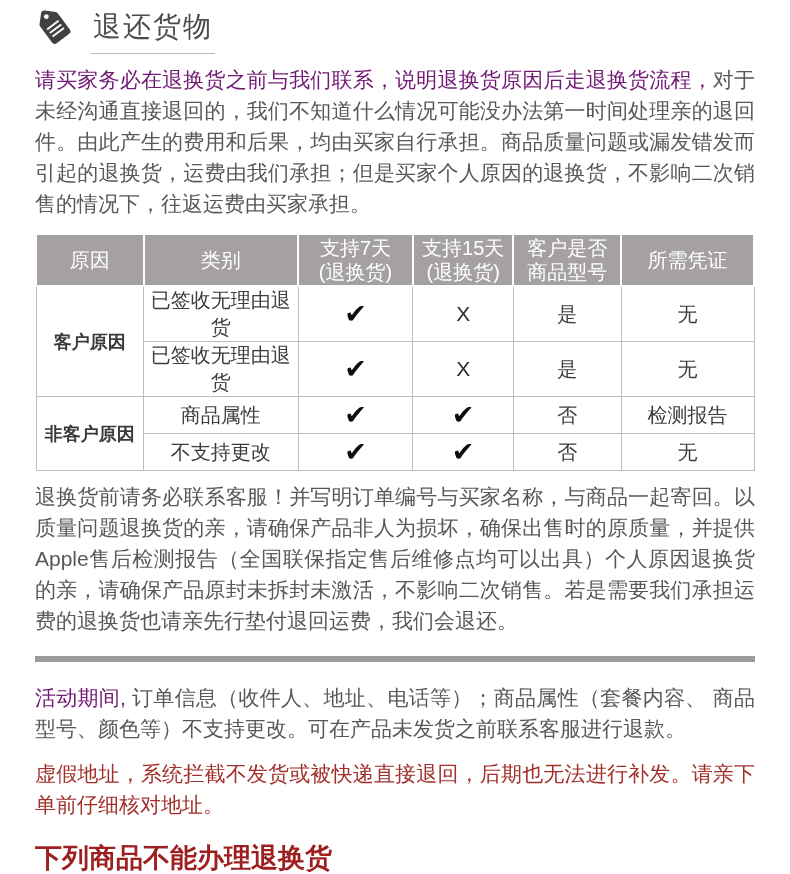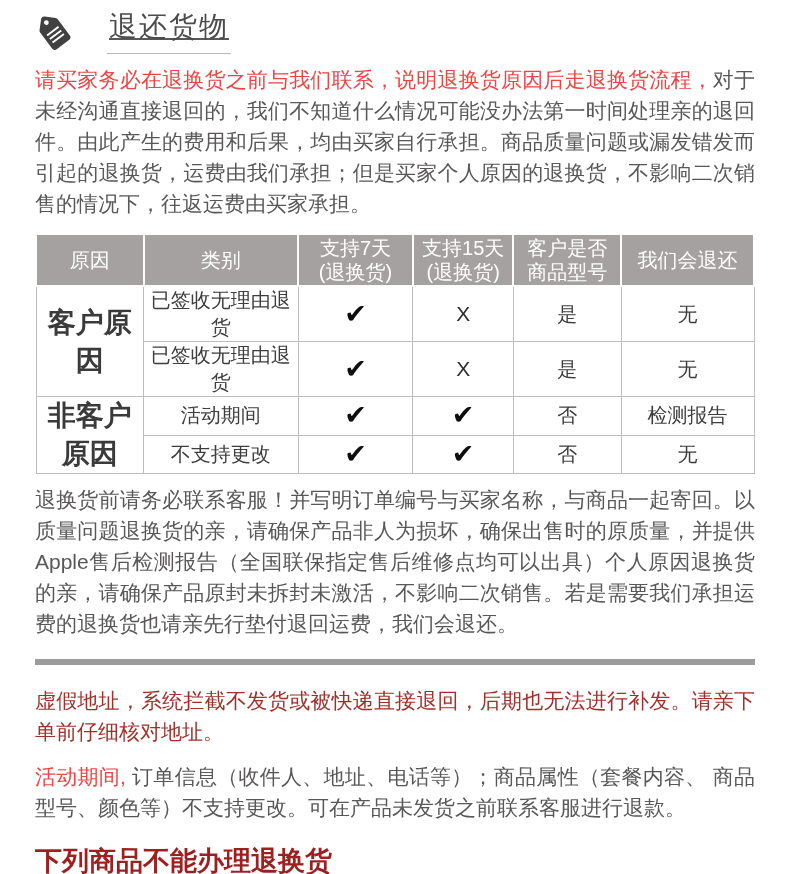--- a/index.html
+++ b/index.html
@@ -5,51 +5,51 @@
   html,body{margin:0;padding:0;background:#ffffff;}
   body{
     width:790px;
     font-family:"Liberation Sans","DejaVu Sans",sans-serif;
     color:#595757;
     -webkit-font-smoothing:antialiased;
   }
   .page{padding:8px 35px 0 35px;position:relative;}
 
   
-  .header{display:flex;align-items:flex-end;gap:32px;margin:0 0 10px 0;text-decoration:underline;}
+  .header{display:flex;align-items:flex-start;gap:16px;margin:0 0 10px 0;}
   .icon-wrap{width:40px;height:40px;display:inline-flex;align-items:center;justify-content:center;}
   .icon-wrap svg{width:38px;height:38px;transform:rotate(8deg);}
   h1.title{
     font-size:28px;font-weight:normal;color:#4c4c4c;letter-spacing:2px;
     margin:0;padding:0 2px 7px 2px;border-bottom:1px solid #b9b9b9;
   }
 
   
   .para{
     font-size:21px;line-height:31px;margin:10px 0 14px 0;
     text-align:justify;color:#595757;
   }
-  .red{color:#ef4444;}
+  .red{color:#701a75;}
   .para.address{color:#a1302a;margin-top:4px;}
 
   
   table.policy{
     width:100%;border-collapse:collapse;table-layout:fixed;
     margin:14px 0 6px 0;border:1px solid #15803d;
   }
   th{
     background:#a5a1a1;color:#ffffff;font-weight:normal;font-size:20px;
     border:2px solid #ffffff;height:50px;line-height:24px;padding:0;
   }
   .th-text{white-space:pre-line;display:block;}
   td{
     border:1px solid #bdbdbd;text-align:center;height:36px;
     font-size:20px;color:#3d3d3d;padding:0 2px;
   }
-  td.reason{font-size:28px;font-weight:600;color:#3a3a3a;}
+  td.reason{font-size:18px;font-weight:600;color:#3a3a3a;}
   td.cat{font-weight:500;}
   td.check{font-size:27px;font-weight:bold;color:#0e0e0e;line-height:1;}
   td.xmark{font-size:21px;color:#2f2f2f;}
 
   
   .divider{height:6px;background:#9b9b9b;margin:20px 0 20px 0;}
 
   
   h2.noreturn-heading{
     font-size:27px;font-weight:bold;color:#9e1f1f;margin:20px 0 8px 0;
@@ -100,21 +100,21 @@
           </th>
         <th>
             <span class="th-text">支持15天
 (退换货)</span>
           </th>
         <th>
             <span class="th-text">客户是否
 商品型号</span>
           </th>
         <th>
-            <span class="th-text">我们会退还</span>
+            <span class="th-text">所需凭证</span>
           </th>
       </tr>
     </thead>
     <tbody>
       <tr>
         <td class="reason" rowspan="2">客户原因</td>
         <td class="cat">已签收无理由退货</td>
         <td class="check">✔</td>
         <td class="xmark">X</td>
         <td>是</td>
@@ -122,39 +122,39 @@
       </tr>
       <tr>
         <td class="cat">已签收无理由退货</td>
         <td class="check">✔</td>
         <td class="xmark">X</td>
         <td>是</td>
         <td>无</td>
       </tr>
       <tr>
         <td class="reason" rowspan="2">非客户原因</td>
-        <td class="cat">活动期间</td>
+        <td class="cat">商品属性</td>
         <td class="check">✔</td>
         <td class="check">✔</td>
         <td>否</td>
         <td>检测报告</td>
       </tr>
       <tr>
         <td class="cat">不支持更改</td>
         <td class="check">✔</td>
         <td class="check">✔</td>
         <td>否</td>
         <td>无</td>
       </tr>
     </tbody>
   </table>
 
   <p class="para">退换货前请务必联系客服！并写明订单编号与买家名称，与商品一起寄回。以质量问题退换货的亲，请确保产品非人为损坏，确保出售时的原质量，并提供Apple售后检测报告（全国联保指定售后维修点均可以出具）个人原因退换货的亲，请确保产品原封未拆封未激活，不影响二次销售。若是需要我们承担运费的退换货也请亲先行垫付退回运费，我们会退还。</p>
 
   <div class="divider"></div>
 
+  <p class="para"><span class="red">活动期间,</span> <span>订单信息（收件人、地址、电话等）；商品属性（套餐内容、 商品型号、颜色等）不支持更改。可在产品未发货之前联系客服进行退款。</span></p>
+
   <p class="para address">虚假地址，系统拦截不发货或被快递直接退回，后期也无法进行补发。请亲下单前仔细核对地址。</p>
-
-  <p class="para"><span class="red">活动期间,</span> <span>订单信息（收件人、地址、电话等）；商品属性（套餐内容、 商品型号、颜色等）不支持更改。可在产品未发货之前联系客服进行退款。</span></p>
 
   <h2 class="noreturn-heading">下列商品不能办理退换货</h2>
 
 </div>
 
 </body></html>

